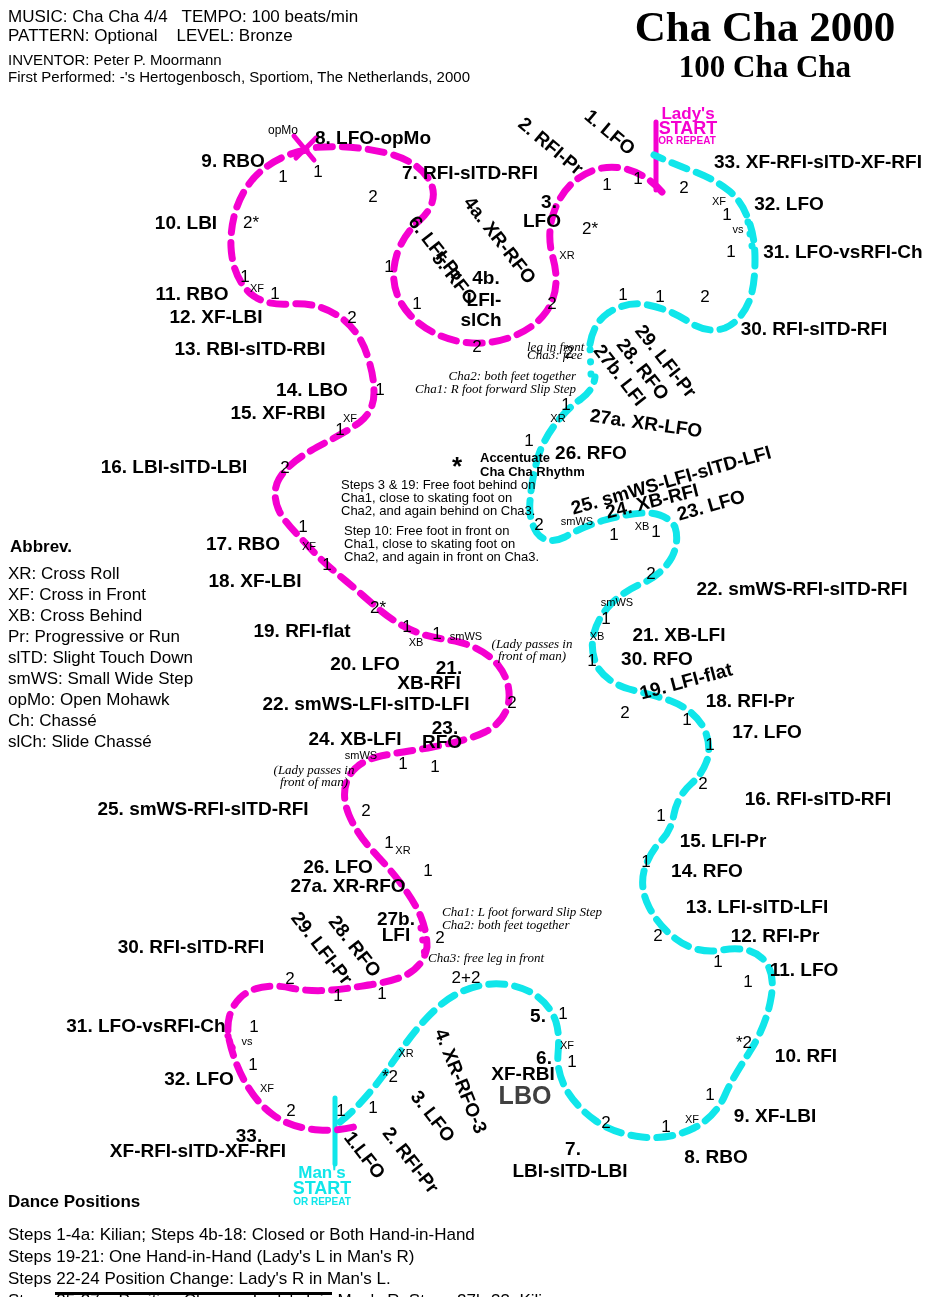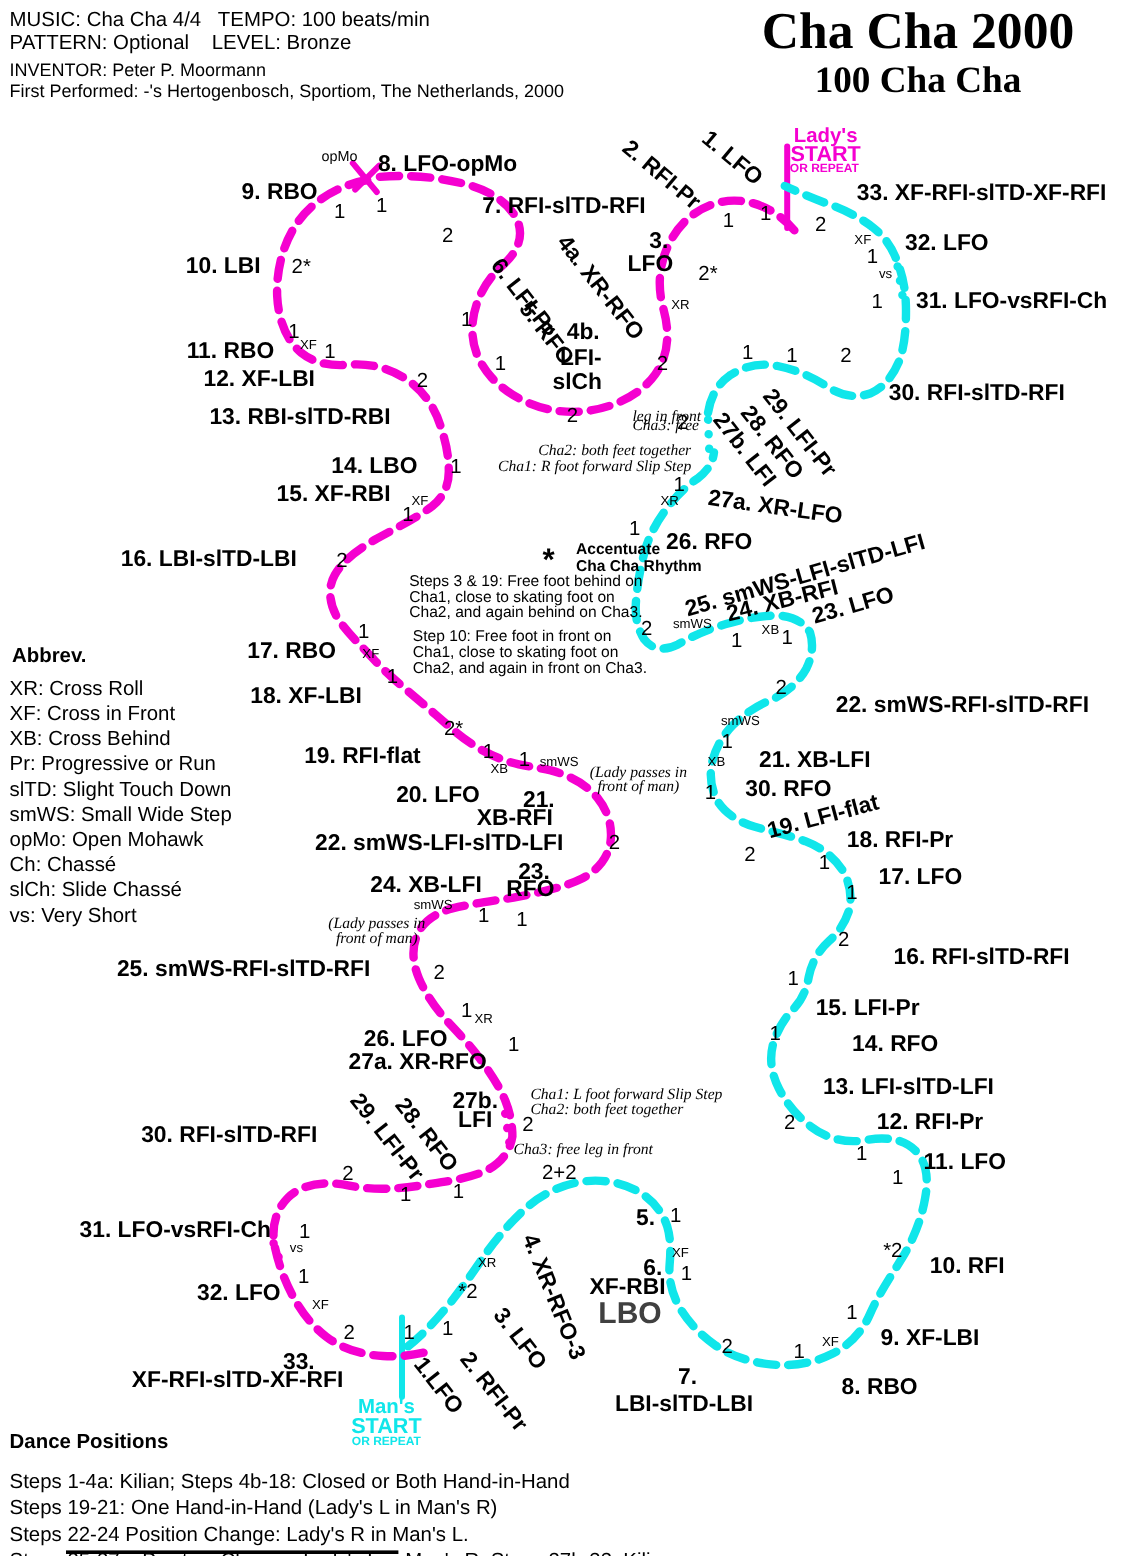--- a/index.html
+++ b/index.html
@@ -49,21 +49,20 @@
     <div id="abbrev-list">
         <div class="abbrev-item">XR: Cross Roll</div>
         <div class="abbrev-item">XF: Cross in Front</div>
         <div class="abbrev-item">XB: Cross Behind</div>
         <div class="abbrev-item">Pr: Progressive or Run</div>
         <div class="abbrev-item">slTD: Slight Touch Down</div>
         <div class="abbrev-item">smWS: Small Wide Step</div>
         <div class="abbrev-item">opMo: Open Mohawk</div>
         <div class="abbrev-item">Ch: Chassé</div>
         <div class="abbrev-item">slCh: Slide Chassé</div>
-        <div class="abbrev-item">vs: Very Short</div>
       </div>
   </div>
 
   <div id="dance-panel">
     <div id="dance-heading">Dance Positions</div>
     <div id="dance-list">
         <div class="dance-line">Steps 1-4a: Kilian; Steps 4b-18: Closed or Both Hand-in-Hand</div>
         <div class="dance-line">Steps 19-21: One Hand-in-Hand (Lady's L in Man's R)</div>
         <div class="dance-line">Steps 22-24 Position Change: Lady's R in Man's L.</div>
         <div class="dance-line">Steps 25-27a: Position Change: Lady's L in Man's R. Steps 27b-33: Kilian</div>
@@ -126,27 +125,27 @@
     <div class="t" style="left: 365px; top: 1155px; font-size: 19px; font-weight: 700; color: rgb(0, 0, 0); transform: translate(-50%, -50%) rotate(52deg);">1.LFO</div>
     <div class="t" style="left: 411px; top: 1160px; font-size: 19px; font-weight: 700; color: rgb(0, 0, 0); transform: translate(-50%, -50%) rotate(52deg);">2. RFI-Pr</div>
     <div class="t" style="left: 433px; top: 1116px; font-size: 19px; font-weight: 700; color: rgb(0, 0, 0); transform: translate(-50%, -50%) rotate(52deg);">3. LFO</div>
     <div class="t" style="left: 461px; top: 1081px; font-size: 19px; font-weight: 700; color: rgb(0, 0, 0); transform: translate(-50%, -50%) rotate(68deg);">4. XR-RFO-3</div>
     <div class="t" style="left: 538px; top: 1015px; font-size: 19px; font-weight: 700; color: rgb(0, 0, 0); transform: translate(-50%, -50%) rotate(0deg);">5.</div>
     <div class="t" style="left: 525px; top: 1095px; font-size: 25px; font-weight: 700; color: #404040; transform: translate(-50%, -50%) rotate(0deg);">LBO</div>
     <div class="t" style="left: 544px; top: 1057px; font-size: 19px; font-weight: 700; color: rgb(0, 0, 0); transform: translate(-50%, -50%) rotate(0deg);">6.</div>
     <div class="t" style="left: 523px; top: 1073px; font-size: 19px; font-weight: 700; color: rgb(0, 0, 0); transform: translate(-50%, -50%) rotate(0deg);">XF-RBI</div>
     <div class="t" style="left: 573px; top: 1148px; font-size: 19px; font-weight: 700; color: rgb(0, 0, 0); transform: translate(-50%, -50%) rotate(0deg);">7.</div>
     <div class="t" style="left: 570px; top: 1170px; font-size: 19px; font-weight: 700; color: rgb(0, 0, 0); transform: translate(-50%, -50%) rotate(0deg);">LBI-slTD-LBI</div>
-    <div class="t" style="left: 716px; top: 1156px; font-size: 19px; font-weight: 700; color: rgb(0, 0, 0); transform: translate(-50%, -50%) rotate(0deg); margin-left: 17px;">8. RBO</div>
+    <div class="t" style="left: 716px; top: 1156px; font-size: 19px; font-weight: 700; color: rgb(0, 0, 0); transform: translate(-50%, -50%) rotate(0deg);">8. RBO</div>
     <div class="t" style="left: 775px; top: 1115px; font-size: 19px; font-weight: 700; color: rgb(0, 0, 0); transform: translate(-50%, -50%) rotate(0deg);">9. XF-LBI</div>
     <div class="t" style="left: 806px; top: 1055px; font-size: 19px; font-weight: 700; color: rgb(0, 0, 0); transform: translate(-50%, -50%) rotate(0deg);">10. RFI</div>
     <div class="t" style="left: 804px; top: 969px; font-size: 19px; font-weight: 700; color: rgb(0, 0, 0); transform: translate(-50%, -50%) rotate(0deg);">11. LFO</div>
     <div class="t" style="left: 775px; top: 935px; font-size: 19px; font-weight: 700; color: rgb(0, 0, 0); transform: translate(-50%, -50%) rotate(0deg);">12. RFI-Pr</div>
     <div class="t" style="left: 757px; top: 906px; font-size: 19px; font-weight: 700; color: rgb(0, 0, 0); transform: translate(-50%, -50%) rotate(0deg);">13. LFI-slTD-LFI</div>
-    <div class="t" style="left: 746px; top: 870px; font-size: 19px; font-weight: 700; color: rgb(0, 0, 0); transform: translate(-50%, -50%) rotate(0deg);">14. RFO</div>
+    <div class="t" style="left: 707px; top: 870px; font-size: 19px; font-weight: 700; color: rgb(0, 0, 0); transform: translate(-50%, -50%) rotate(0deg);">14. RFO</div>
     <div class="t" style="left: 723px; top: 840px; font-size: 19px; font-weight: 700; color: rgb(0, 0, 0); transform: translate(-50%, -50%) rotate(0deg);">15. LFI-Pr</div>
     <div class="t" style="left: 818px; top: 798px; font-size: 19px; font-weight: 700; color: rgb(0, 0, 0); transform: translate(-50%, -50%) rotate(0deg);">16. RFI-slTD-RFI</div>
     <div class="t" style="left: 767px; top: 731px; font-size: 19px; font-weight: 700; color: rgb(0, 0, 0); transform: translate(-50%, -50%) rotate(0deg);">17. LFO</div>
     <div class="t" style="left: 750px; top: 700px; font-size: 19px; font-weight: 700; color: rgb(0, 0, 0); transform: translate(-50%, -50%) rotate(0deg);">18. RFI-Pr</div>
     <div class="t" style="left: 686px; top: 681px; font-size: 19px; font-weight: 700; color: rgb(0, 0, 0); transform: translate(-50%, -50%) rotate(-15deg);">19. LFI-flat</div>
     <div class="t" style="left: 657px; top: 658px; font-size: 19px; font-weight: 700; color: rgb(0, 0, 0); transform: translate(-50%, -50%) rotate(0deg);">30. RFO</div>
     <div class="t" style="left: 679px; top: 634px; font-size: 19px; font-weight: 700; color: rgb(0, 0, 0); transform: translate(-50%, -50%) rotate(0deg);">21. XB-LFI</div>
     <div class="t" style="left: 802px; top: 588px; font-size: 19px; font-weight: 700; color: rgb(0, 0, 0); transform: translate(-50%, -50%) rotate(0deg);">22. smWS-RFI-slTD-RFI</div>
     <div class="t" style="left: 711px; top: 505px; font-size: 19px; font-weight: 700; color: rgb(0, 0, 0); transform: translate(-50%, -50%) rotate(-16deg);">23. LFO</div>
     <div class="t" style="left: 652px; top: 501px; font-size: 19px; font-weight: 700; color: rgb(0, 0, 0); transform: translate(-50%, -50%) rotate(-14deg);">24. XB-RFI</div>

